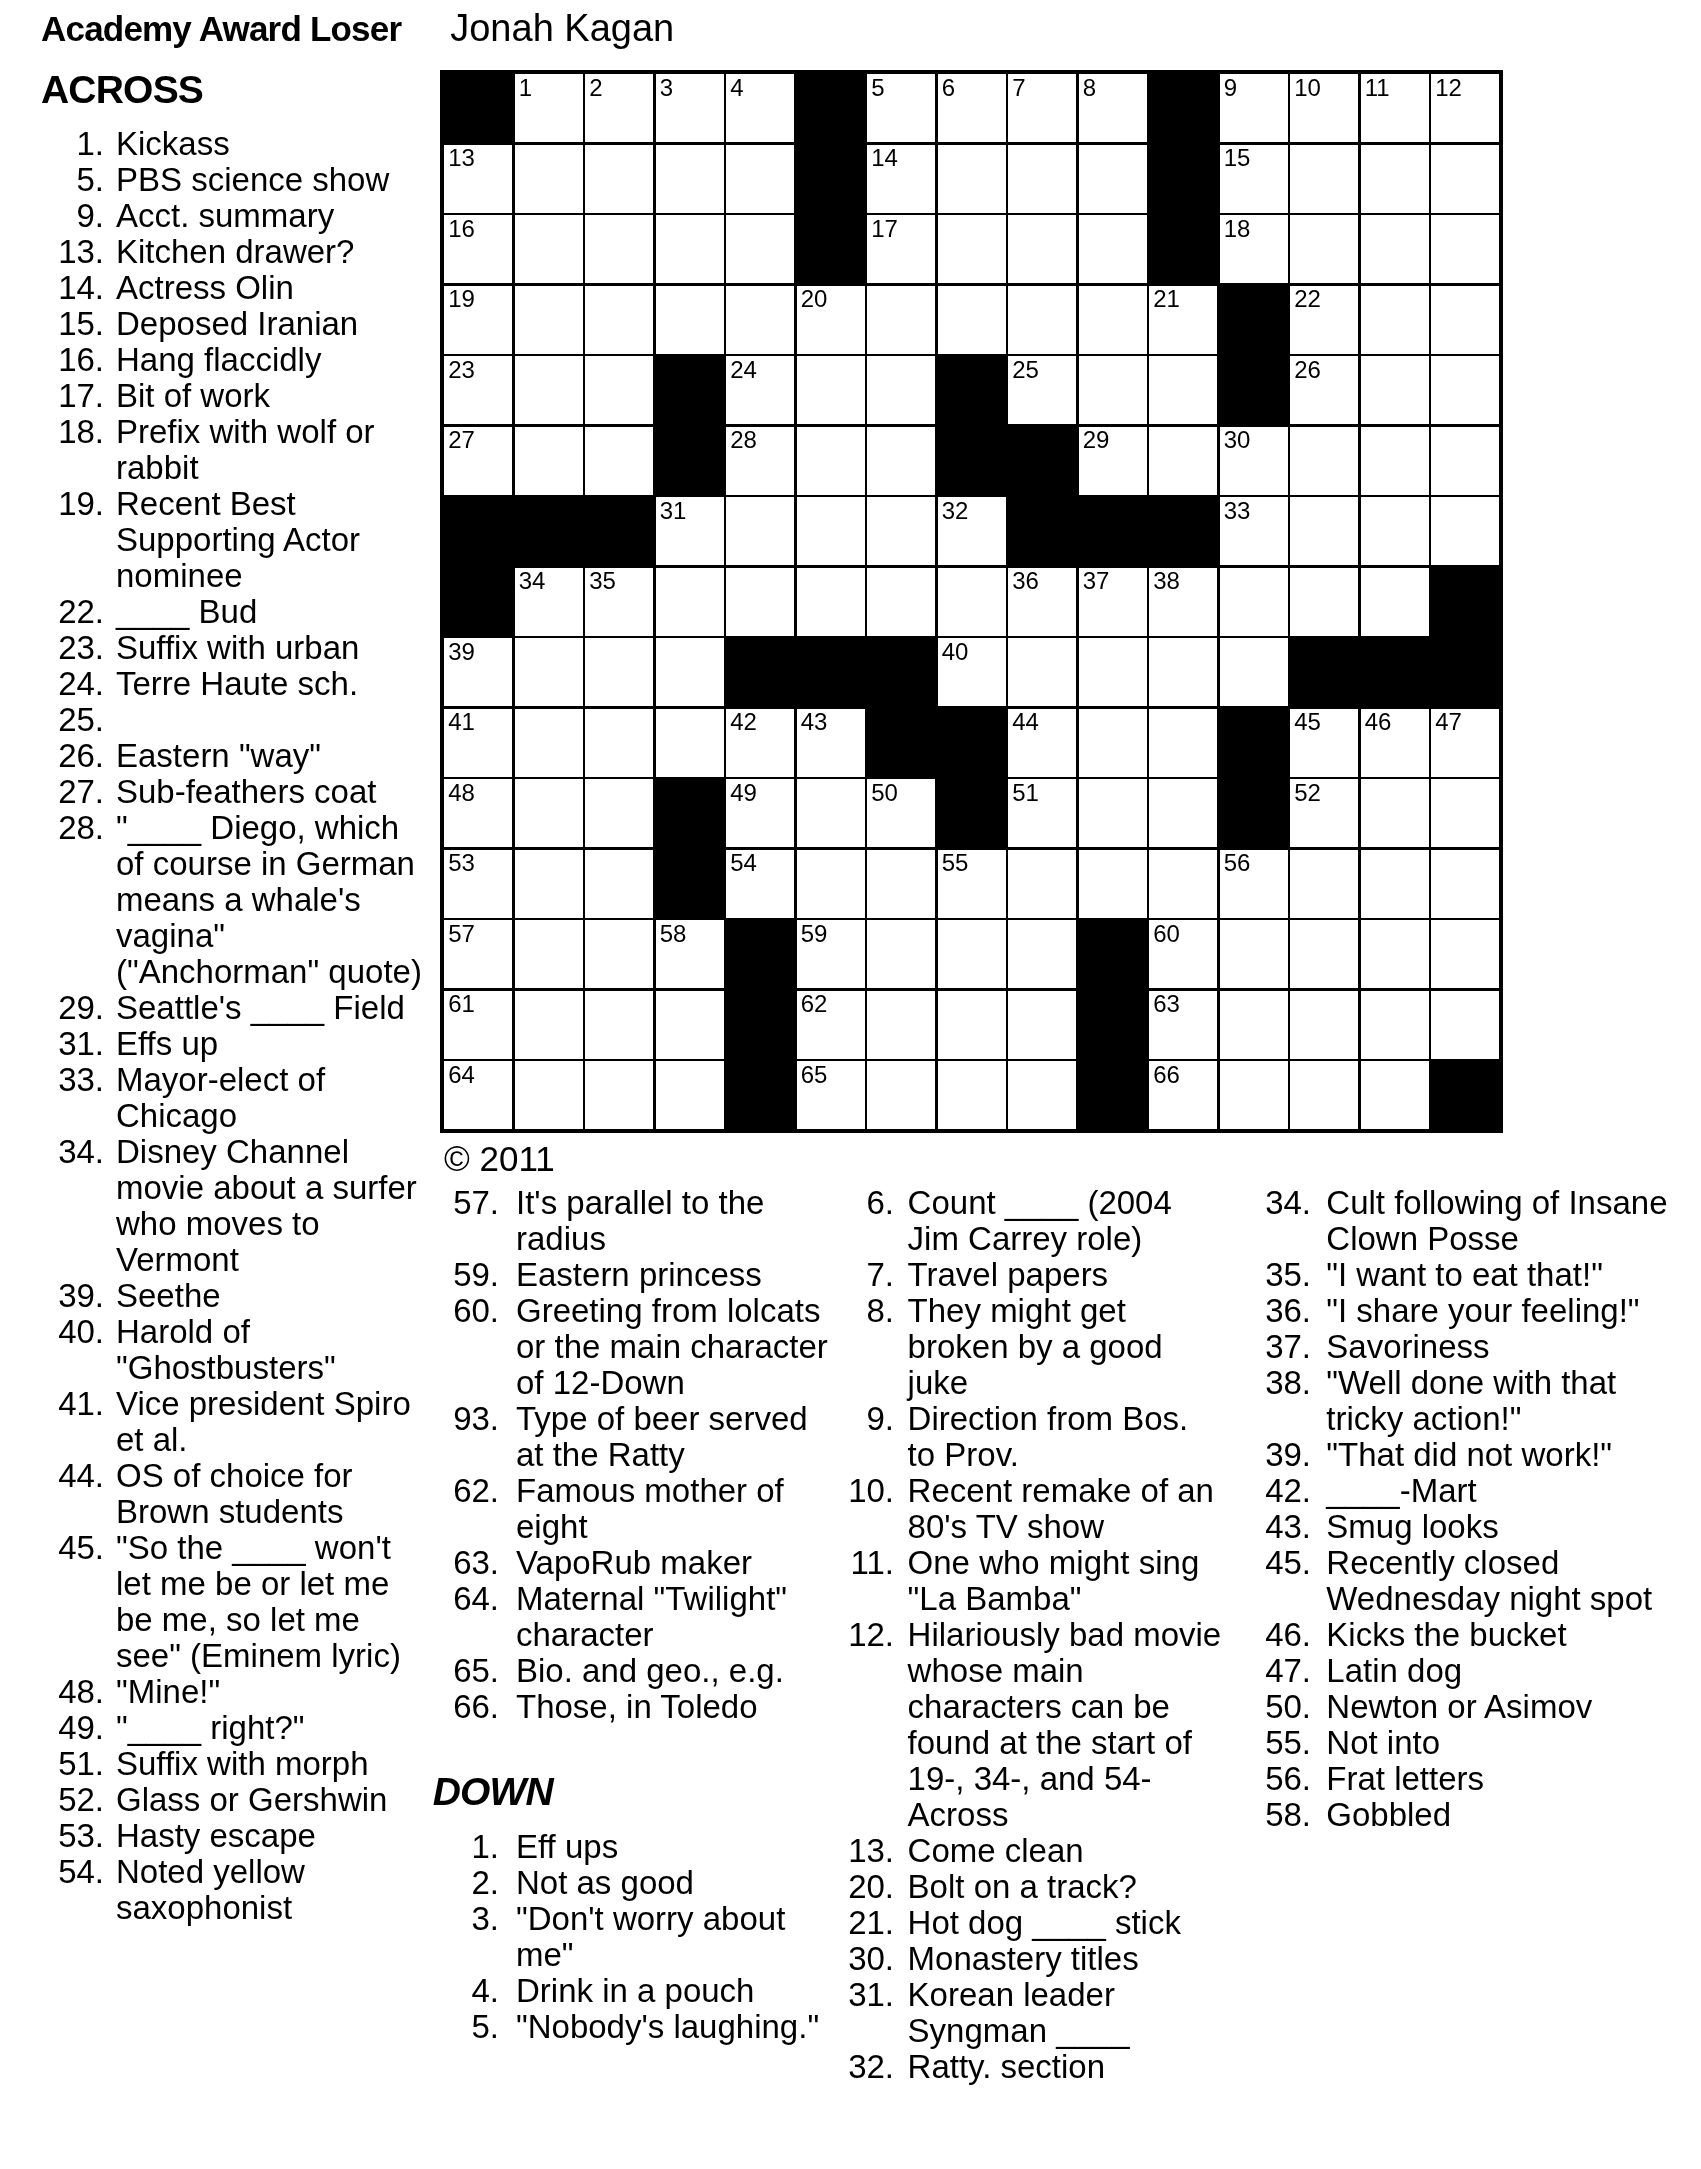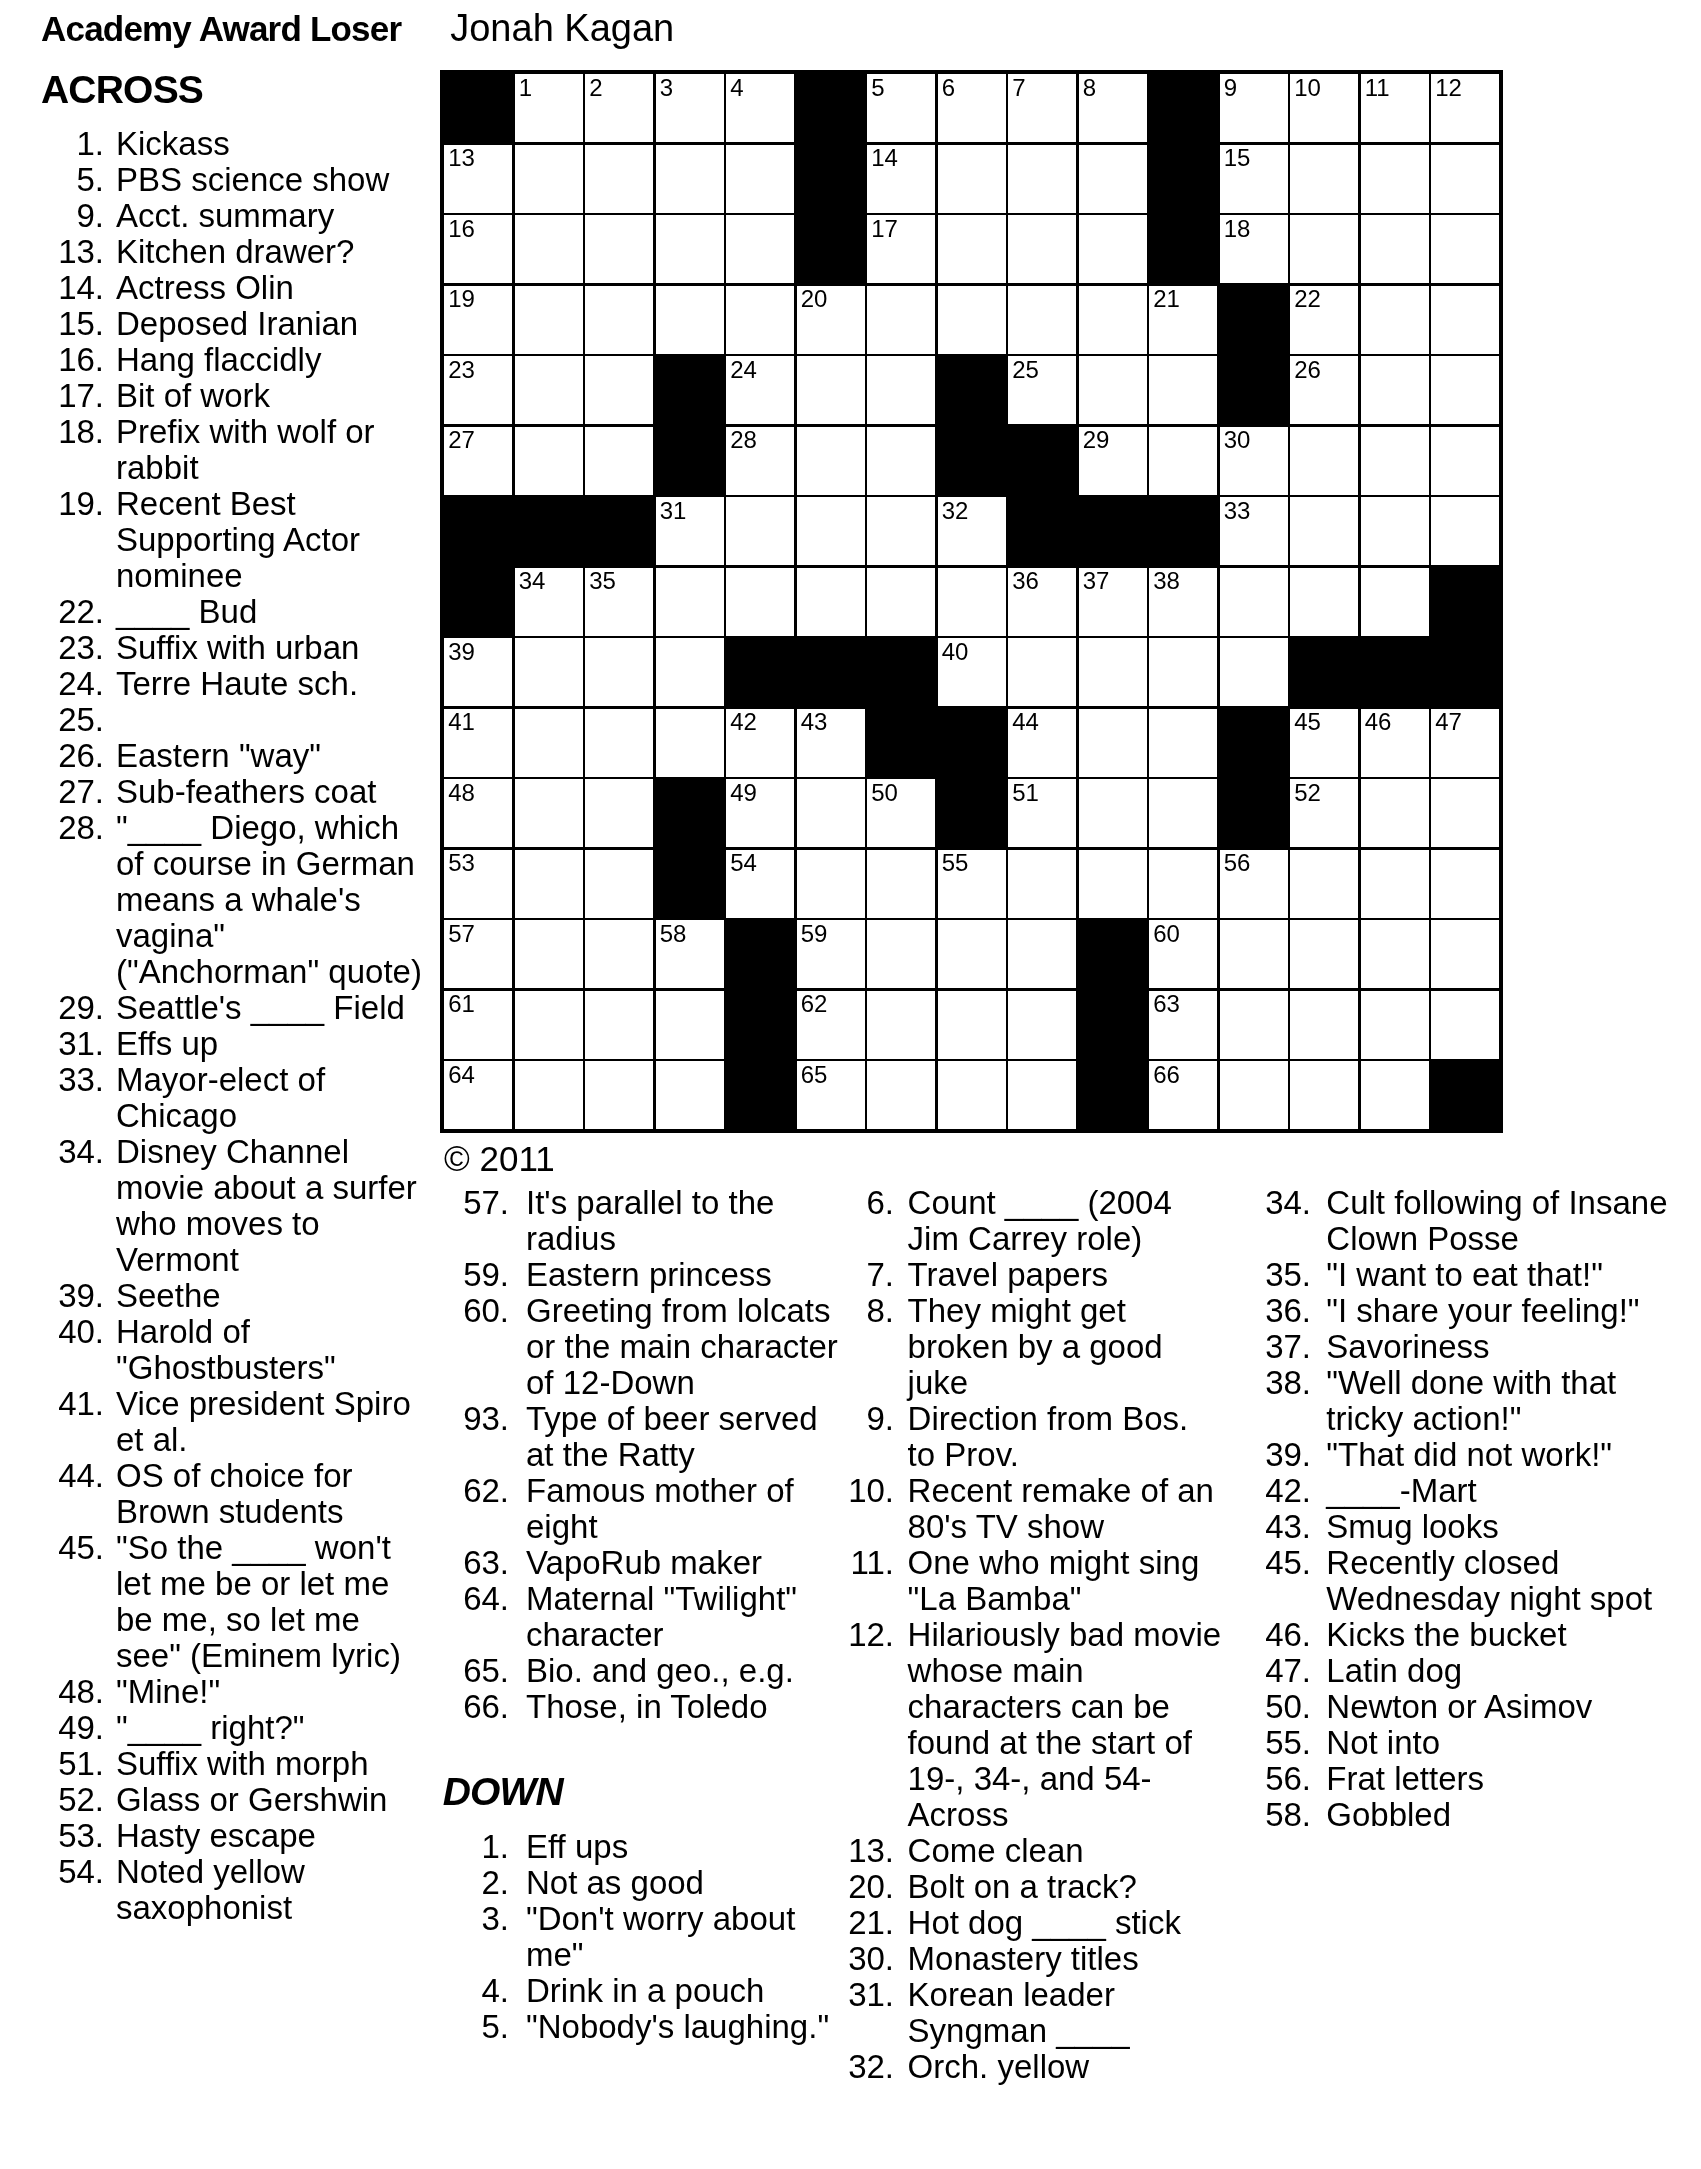--- a/index.html
+++ b/index.html
@@ -37,21 +37,21 @@
   .cell { position:relative; background:#fff; }
   .cell.black { background:#000; }
   .cell .cellnum {
     position:absolute; left:4.2px; top:0.8px;
     font-size:24px; line-height:25.4px;
   }
 
   .copyright { position:absolute; left:444px; top:1139px; font-size:35px; }
 
   
-  .colA { position:absolute; left:441px;  top:1185px; width:407px; }
+  .colA { position:absolute; left:431px;  top:1185px; width:407px; }
   .colA .clue .num { flex:0 0 68px; margin-right:17px; }
   .colA .down-header { margin:45px 0 15.3px 1.7px;font-style:italic; }
 
   .colB { position:absolute; left:826px;  top:1185px; width:398px; }
   .colB .clue .num { flex:0 0 68px; margin-right:13.6px; }
 
   .colC { position:absolute; left:1239px; top:1185px; width:441px; }
   .colC .clue .num { flex:0 0 72px; margin-right:15.3px; }
 </style>
 </head>
@@ -667,21 +667,21 @@
         <div class="clue">
           <span class="num">30.</span>
           <span class="txt">Monastery titles</span>
         </div>
         <div class="clue">
           <span class="num">31.</span>
           <span class="txt">Korean leader Syngman ____</span>
         </div>
         <div class="clue">
           <span class="num">32.</span>
-          <span class="txt">Orch. yellow</span>
+          <span class="txt">Ratty. section</span>
         </div>
       </div>
   </div>
 
   <div class="colC">
     <div class="clue-list" id="list-down-c">
         <div class="clue">
           <span class="num">34.</span>
           <span class="txt">Cult following of Insane Clown Posse</span>
         </div>

